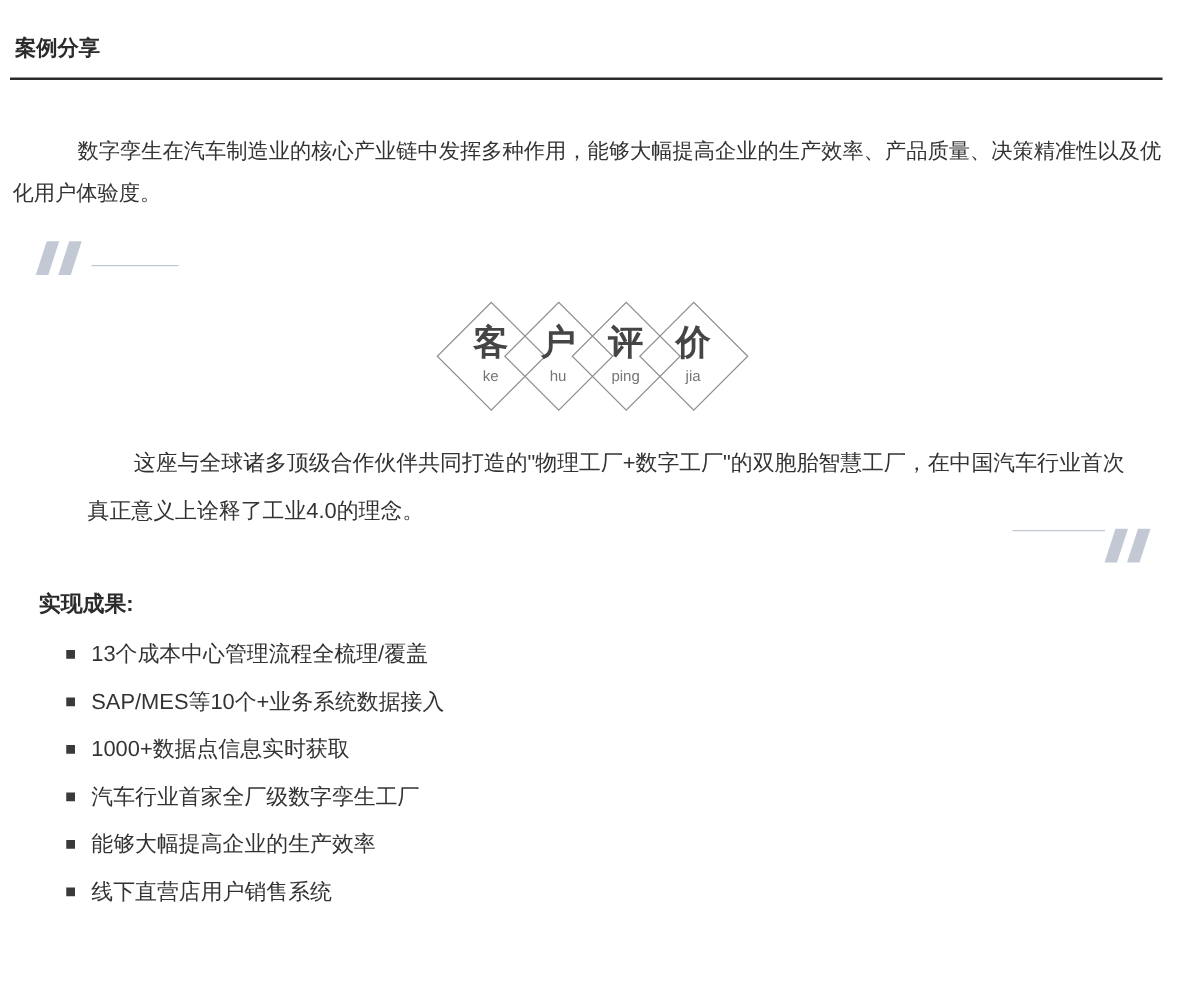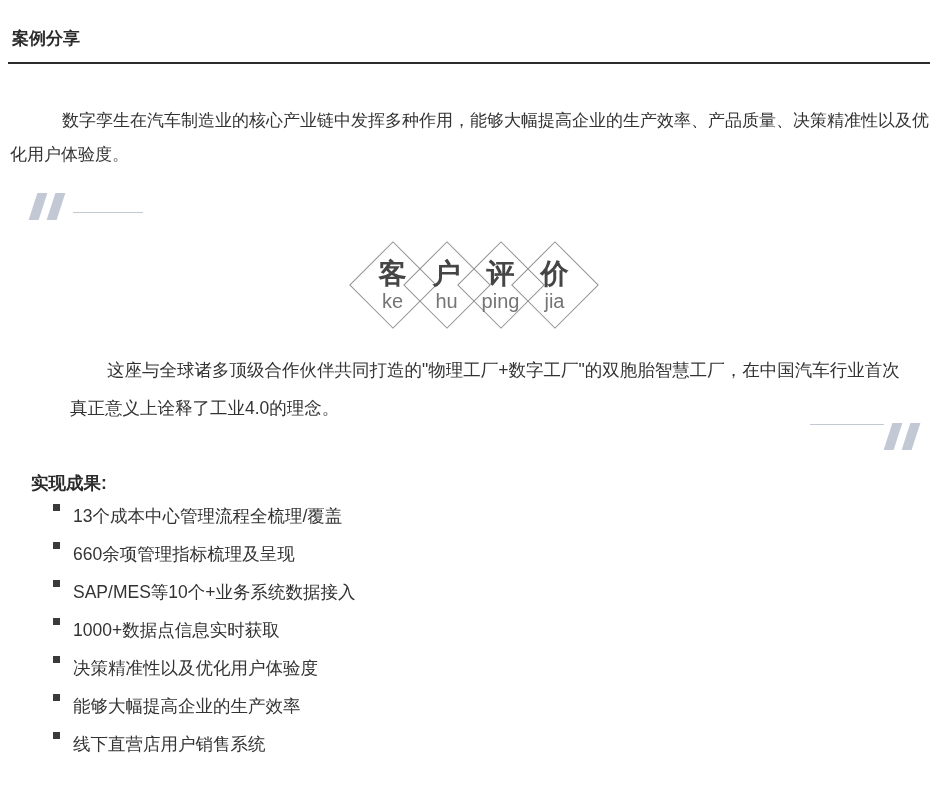--- a/index.html
+++ b/index.html
@@ -38,41 +38,41 @@
     display:flex;align-items:flex-start;
   }
   .qbar{display:inline-block;width:10px;height:27px;background:var(--muted);transform:skewX(-18deg);margin-right:8px;}
   .qline-open{width:70px;height:1px;background:var(--muted);margin-top:19px;margin-left:4px;}
   
   .stamps{position:relative;width:252px;height:96px;margin:19px auto 0;}
   .stamp{position:absolute;top:0;width:90px;height:90px;}
   .stamp .rot{position:absolute;left:14px;top:14px;width:62px;height:62px;transform:rotate(45deg);border:1px solid var(--diamond-border);background:transparent;}
   .stamp .content{position:absolute;left:0;top:0;width:90px;height:90px;display:flex;flex-direction:column;align-items:center;justify-content:center;}
   .stamp .char{font-size:28px;font-weight:bold;color:var(--stamp-char);line-height:32px;}
-  .stamp .pinyin{font-size:20px;color:var(--stamp-pinyin);line-height:22px;}
+  .stamp .pinyin{font-size:12px;color:var(--stamp-pinyin);line-height:22px;}
   .stamp.s0{left:0;} .stamp.s1{left:54px;} .stamp.s2{left:108px;} .stamp.s3{left:162px;}
   
   .quote-text{
     margin:15px 38px 0 70px;
     font-size:17.5px;line-height:38px;
     text-indent:37px;
   }
   
   .quote-close{
     margin:-4px 23px 0 0;height:28px;
     display:flex;align-items:flex-start;justify-content:flex-end;
   }
   .qline-close{width:74px;height:1px;background:var(--muted);margin-top:1px;margin-right:4px;}
   
   .results-heading{
     margin:20px 0 0 31px;
     font-size:17.5px;font-weight:bold;color:var(--ink);
   }
   .results-list{list-style:none;margin:9px 0 0 53px;padding:0;}
-  .results-list li{display:flex;height:38px;font-size:17.5px;color:var(--text);}
+  .results-list li{display:flex;align-items:center;height:38px;font-size:17.5px;color:var(--text);}
   .bullet{display:inline-block;width:7px;height:7px;background:#3a3a3a;margin-right:13px;flex:0 0 auto;}
 </style>
 </head>
 <body>
 
 <div class="header">
   <div class="badge">案例分享</div>
 </div>
 
 <p class="intro">数字孪生在汽车制造业的核心产业链中发挥多种作用，能够大幅提高企业的生产效率、产品质量、决策精准性以及优化用户体验度。</p>
@@ -124,33 +124,29 @@
 
 <div class="results-heading">实现成果:</div>
 
 <ul class="results-list">
   <li>
       <span class="bullet"></span>
       <span>13个成本中心管理流程全梳理/覆盖</span>
     </li>
   <li>
       <span class="bullet"></span>
-      <span>660余项管理指标梳理及呈现</span>
-    </li>
-  <li>
-      <span class="bullet"></span>
       <span>SAP/MES等10个+业务系统数据接入</span>
     </li>
   <li>
       <span class="bullet"></span>
       <span>1000+数据点信息实时获取</span>
     </li>
   <li>
       <span class="bullet"></span>
-      <span>决策精准性以及优化用户体验度</span>
+      <span>汽车行业首家全厂级数字孪生工厂</span>
     </li>
   <li>
       <span class="bullet"></span>
       <span>能够大幅提高企业的生产效率</span>
     </li>
   <li>
       <span class="bullet"></span>
       <span>线下直营店用户销售系统</span>
     </li>
 </ul>

